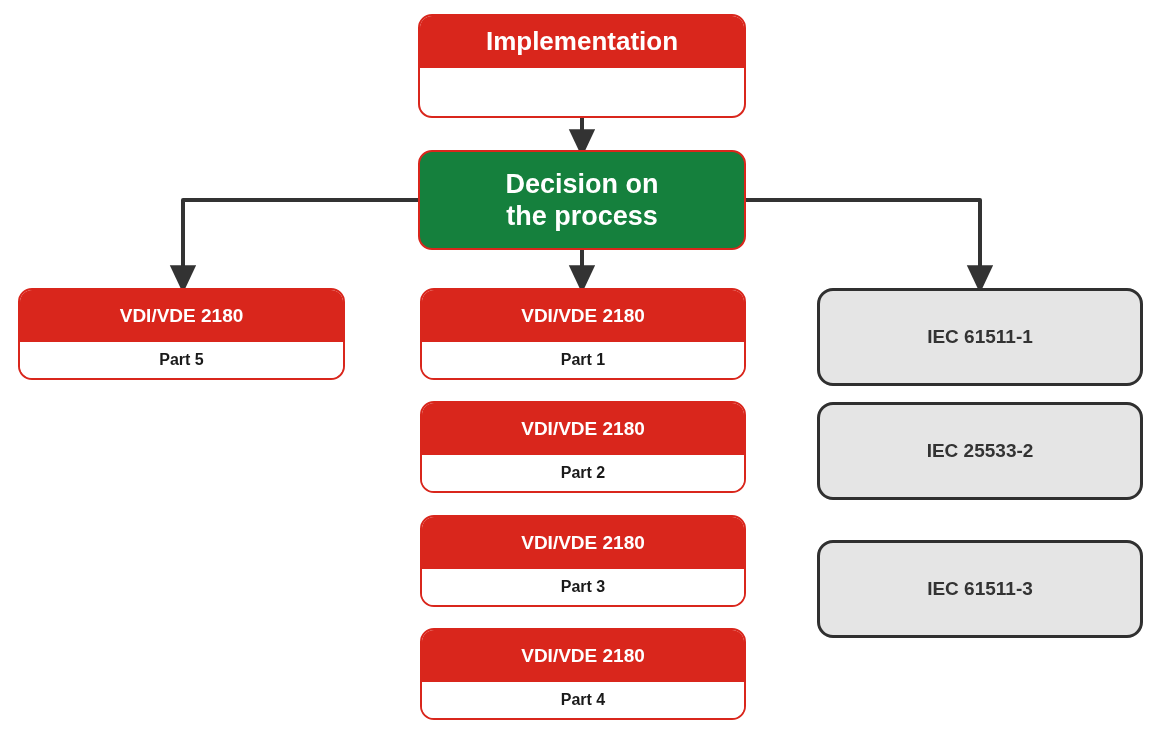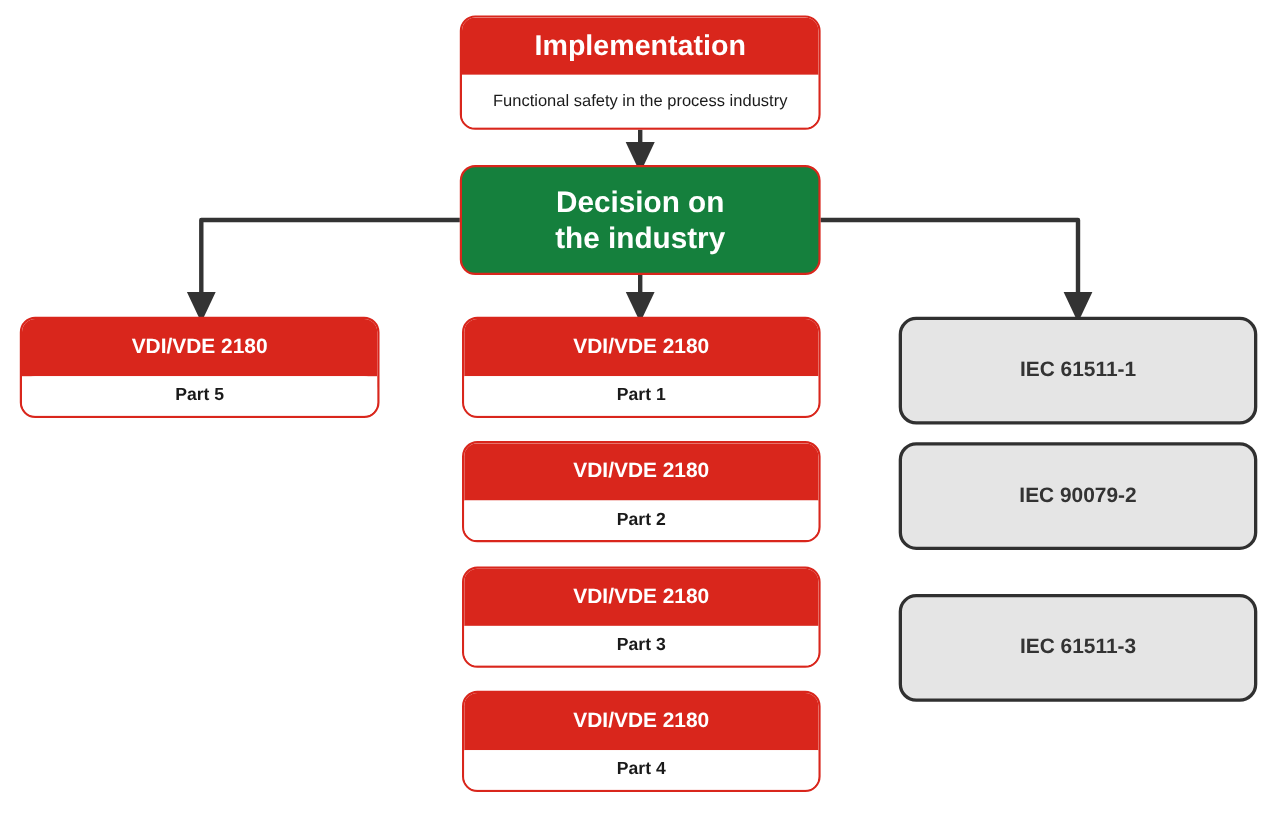--- a/index.html
+++ b/index.html
@@ -141,27 +141,26 @@
       <path d="M 582 250 L 582 278" stroke="#333333" stroke-width="4" fill="none" marker-end="url(#arrowhead)"></path>
     </g>
 
     <g>
       <path d="M 746 200 L 980 200 L 980 278" stroke="#333333" stroke-width="4" fill="none" stroke-linejoin="round" marker-end="url(#arrowhead)"></path>
     </g>
   </svg>
 
   <div class="node card-red" id="node-implementation">
     <div class="card-head">Implementation</div>
-    <div class="card-body">Functional safety in the process industry</div>
   </div>
 
   <div class="node card-solid" id="node-decision">
     <div>
       <div>Decision on</div>
-      <div>the industry</div>
+      <div>the process</div>
     </div>
   </div>
 
   <div class="node card-red" id="node-part5">
     <div class="card-head">VDI/VDE 2180</div>
     <div class="card-body">Part 5</div>
   </div>
 
   <div class="node card-red mid-card" id="node-part1">
     <div class="card-head">VDI/VDE 2180</div>
@@ -181,20 +180,20 @@
   <div class="node card-red mid-card" id="node-part4">
     <div class="card-head">VDI/VDE 2180</div>
     <div class="card-body">Part 4</div>
   </div>
 
   <div class="node card-grey iec-card" id="node-iec1">
     <span>IEC 61511-1</span>
   </div>
 
   <div class="node card-grey iec-card" id="node-iec2">
-    <span>IEC 90079-2</span>
+    <span>IEC 25533-2</span>
   </div>
 
   <div class="node card-grey iec-card" id="node-iec3">
     <span>IEC 61511-3</span>
   </div>
 
 </div>
 
 </body></html>

